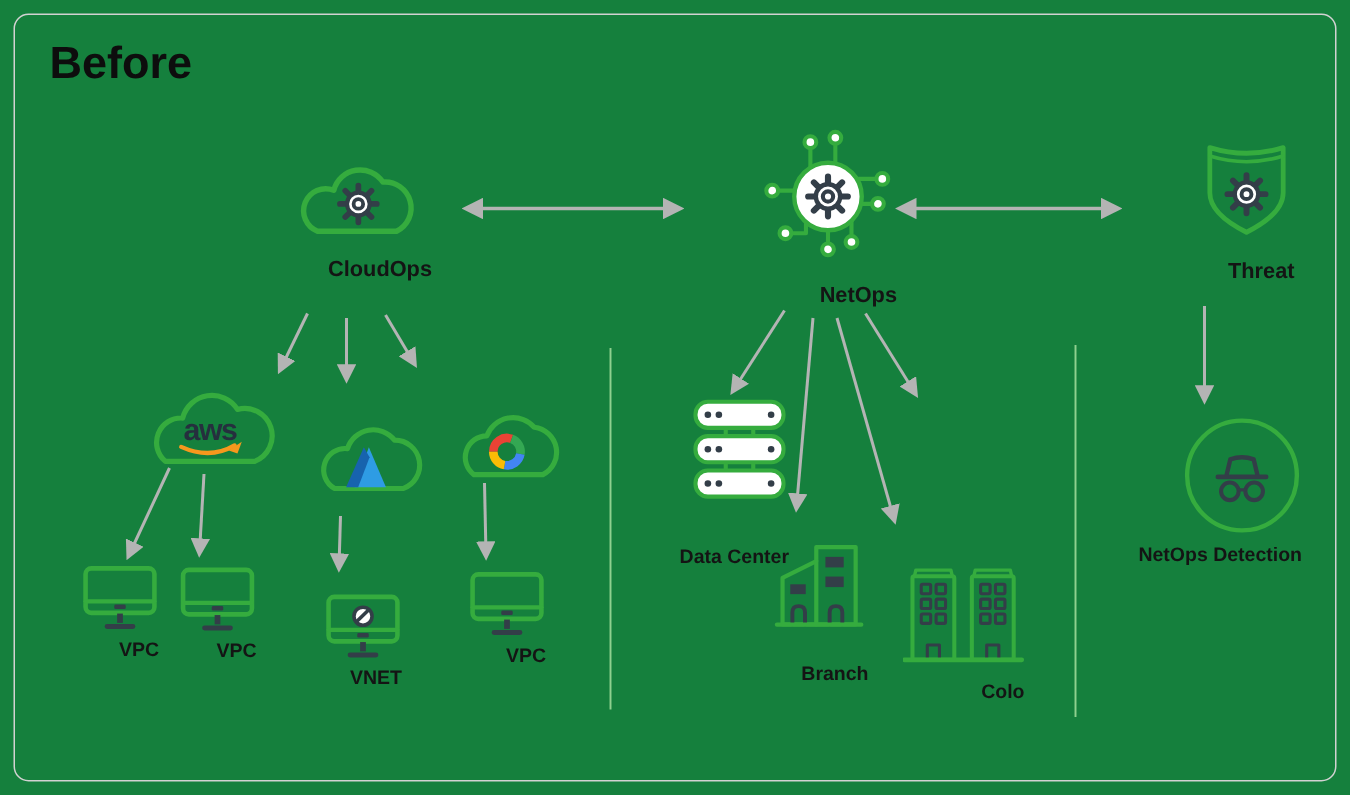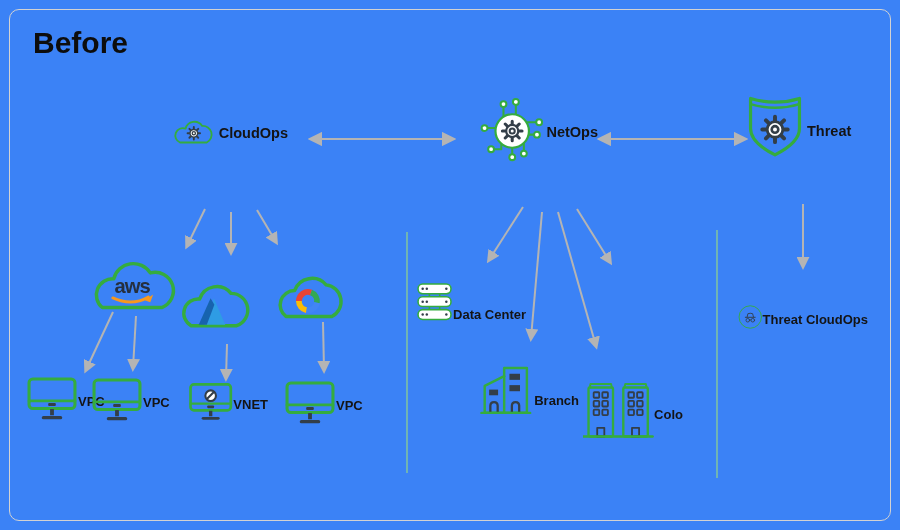--- a/index.html
+++ b/index.html
@@ -1,22 +1,22 @@
 <!DOCTYPE html>
 <html style="--green: #35ac3e; --dark: #333e48; --arrow: #b4b4b4; --divider: #8fd08f; --awsorange: #f7981d; --awsdark: #252f3e; --azuredark: #1763ae; --azurelight: #2e9ce4; --gcpred: #EA4335; --gcpyellow: #FBBC05; --gcpblue: #4285F4; --gcpgreen: #34A853;"><head>
 <meta charset="utf-8">
 <style>
   html,body{margin:0;padding:0;background:#fff;}
-  #canvas{position:relative;width:900px;height:530px;background:#3b82f6;overflow:hidden;
+  #canvas{position:relative;width:900px;height:530px;background:#15803d;overflow:hidden;
           font-family:"Liberation Sans",sans-serif;}
   #frame{position:absolute;left:9px;top:9px;right:9px;bottom:9px;
          border:1px solid #d2d2d2;border-radius:10px;}
   #title{position:absolute;left:33px;top:26px;font-size:30px;font-weight:700;color:#0d0d0d;}
   #wires{position:absolute;left:0;top:0;}
-  .node{position:absolute;display:flex;align-items:center;}
+  .node{position:absolute;display:flex;flex-direction:column;align-items:flex-end;}
   .label{margin-top:5px;font-size:13px;font-weight:700;color:#141414;white-space:nowrap;}
   .lg{font-size:14.5px;}
   svg{display:block;}
   .sg{stroke:var(--green);fill:none;stroke-linecap:round;stroke-linejoin:round;}
   .sd{stroke:var(--dark);fill:none;stroke-linecap:round;stroke-linejoin:round;}
   .fd{fill:var(--dark);stroke:none;}
   .fg{fill:var(--green);stroke:none;}
   .gearc{fill:#fff;stroke:var(--dark);}
   .spokec{fill:#fff;stroke:var(--green);}
   .sa{stroke:var(--arrow);fill:none;}
@@ -84,21 +84,21 @@
       <circle class="spokec" cx="0" cy="36" r="4" stroke-width="2.8"></circle>
       <circle class="spokec" cx="-29" cy="25" r="4" stroke-width="2.8"></circle>
       <circle class="spokec" cx="-38" cy="-4" r="4" stroke-width="2.8"></circle>
       <circle class="sg" r="23" stroke-width="3" style="fill:#fff"></circle>
       <g>
         <path class="sd" stroke-width="4.2" d="M0,-9 V-13.5 M6.4,-6.4 L9.6,-9.6 M9,0 H13.5 M6.4,6.4 L9.6,9.6 M0,9 V13.5 M-6.4,6.4 L-9.6,9.6 M-9,0 H-13.5 M-6.4,-6.4 L-9.6,-9.6"></path>
         <circle class="gearc" r="8.3" stroke-width="3"></circle>
         <circle class="sd" r="3.5" stroke-width="2.8"></circle>
       </g>
     </svg>
-    <div class="label lg" style="margin-top:2px">NetOps</div>
+    <div class="label lg" style="margin-top:12px">NetOps</div>
   </div>
 
   <div class="node" style="left:743px;top:89px;width:120px">
     <svg width="64" height="79" viewBox="-34 -40 68 84">
       <path class="sg" stroke-width="3.4" d="M-26,-30 Q0,-22 26,-30 L26,2 Q26,17 0,30 Q-26,17 -26,2 Z"></path>
       <path class="sg" stroke-width="2.6" d="M-26,-24 Q0,-16 26,-24"></path>
       <g transform="translate(0,3)">
         <path class="sd" stroke-width="4.2" d="M0,-9 V-13.5 M6.4,-6.4 L9.6,-9.6 M9,0 H13.5 M6.4,6.4 L9.6,9.6 M0,9 V13.5 M-6.4,6.4 L-9.6,9.6 M-9,0 H-13.5 M-6.4,-6.4 L-9.6,-9.6"></path>
         <circle class="gearc" r="8.3" stroke-width="3"></circle>
         <circle class="sd" r="3.5" stroke-width="2.8"></circle>
@@ -153,21 +153,21 @@
     <svg width="52" height="44" viewBox="-27 -23 54 46">
       <rect class="sg" stroke-width="3.2" x="-24" y="-21" width="48" height="31" rx="4"></rect>
       <line class="sg" stroke-width="2.8" x1="-24" y1="2" x2="24" y2="2"></line>
       <rect class="fd" x="-4" y="4.2" width="8" height="3.2" rx="1"></rect>
       <rect class="fd" x="-2" y="10.5" width="4" height="6.5"></rect>
       <path class="sd" stroke-width="3.4" d="M-9,19.5 H9"></path>
     </svg>
     <div class="label" style="margin-top:4px">VPC</div>
   </div>
 
-  <div class="node" style="left:188px;top:380px;width:80px">
+  <div class="node" style="left:188px;top:396px;width:80px">
     <svg width="52" height="44" viewBox="-27 -23 54 46">
       <rect class="sg" stroke-width="3.2" x="-24" y="-21" width="48" height="31" rx="4"></rect>
       <line class="sg" stroke-width="2.8" x1="-24" y1="2" x2="24" y2="2"></line>
       <circle class="sd" cx="0" cy="-7.5" r="6.3" stroke-width="2.5" style="fill:#fff"></circle>
       <line class="sd" stroke-width="2.5" x1="-4.2" y1="-4" x2="3.5" y2="-11.5"></line>
       <rect class="fd" x="-4" y="4.2" width="8" height="3.2" rx="1"></rect>
       <rect class="fd" x="-2" y="10.5" width="4" height="6.5"></rect>
       <path class="sd" stroke-width="3.4" d="M-9,19.5 H9"></path>
     </svg>
     <div class="label" style="margin-top:4px">VNET</div>
@@ -249,15 +249,15 @@
 
   <div class="node" style="left:738px;top:277px;width:130px">
     <svg width="80" height="80" viewBox="-41 -41 82 82">
       <circle class="sg" r="37.5" stroke-width="3"></circle>
       <path class="sd" stroke-width="3" d="M-10.5,-0.5 L-8,-11 Q0,-14 8,-11 L10.5,-0.5"></path>
       <path class="sd" stroke-width="3.2" d="M-16.5,1 H16.5"></path>
       <circle class="sd" cx="-8.3" cy="10.8" r="6" stroke-width="2.8"></circle>
       <circle class="sd" cx="8.3" cy="10.8" r="6" stroke-width="2.8"></circle>
       <path class="sd" stroke-width="2.2" d="M-2.3,9.8 H2.3"></path>
     </svg>
-    <div class="label">Threat CloudOps</div>
+    <div class="label">NetOps Detection</div>
   </div>
 </div>
 
 </body></html>

